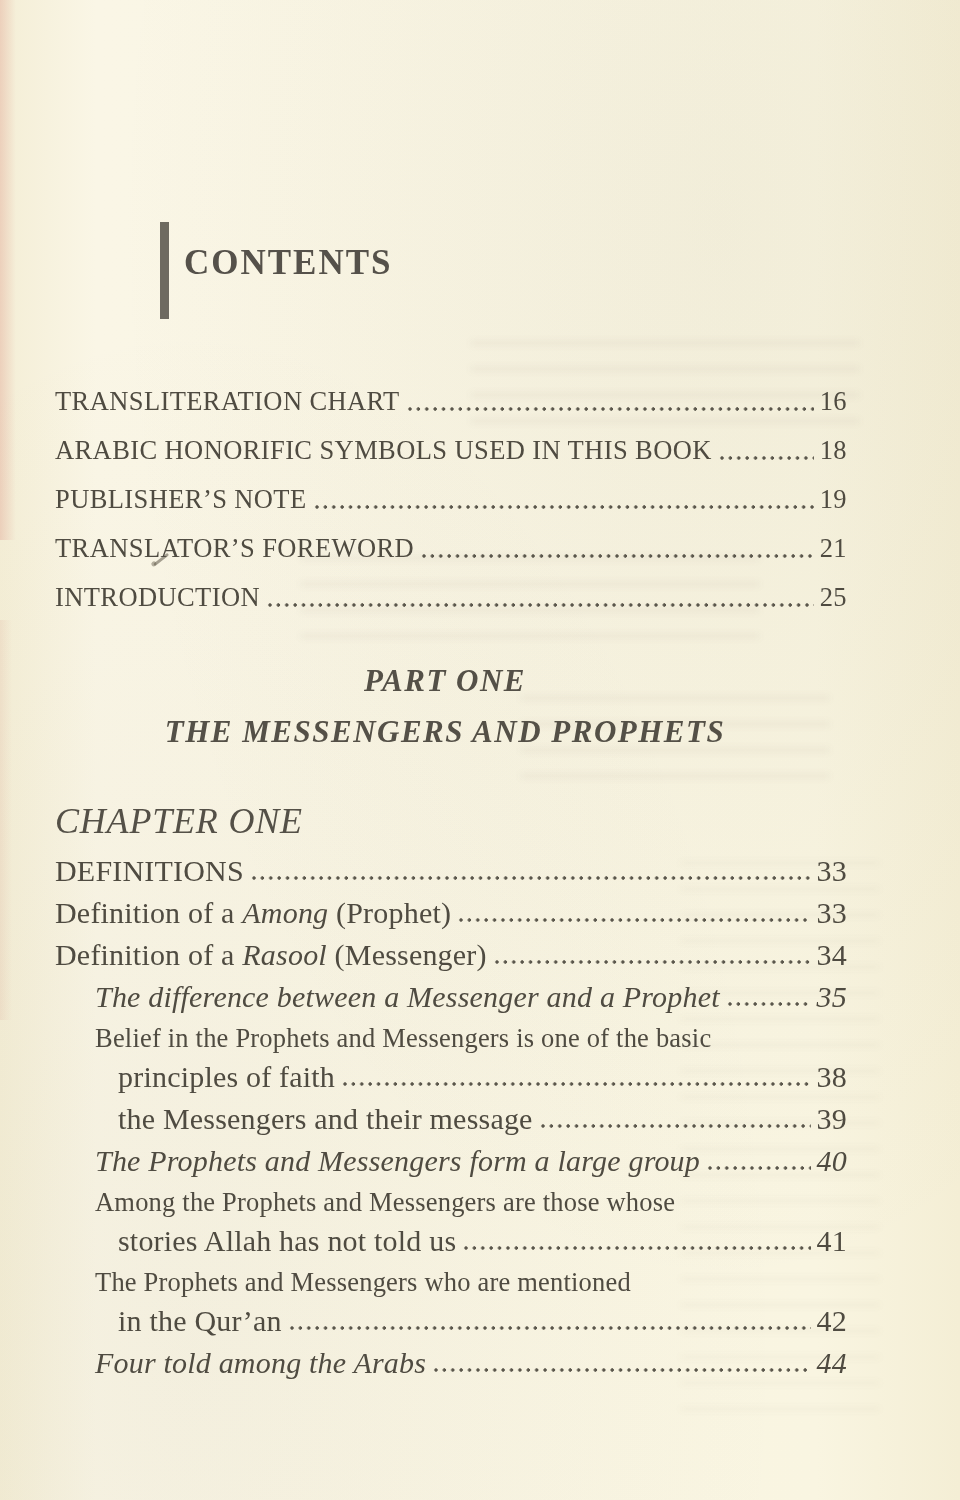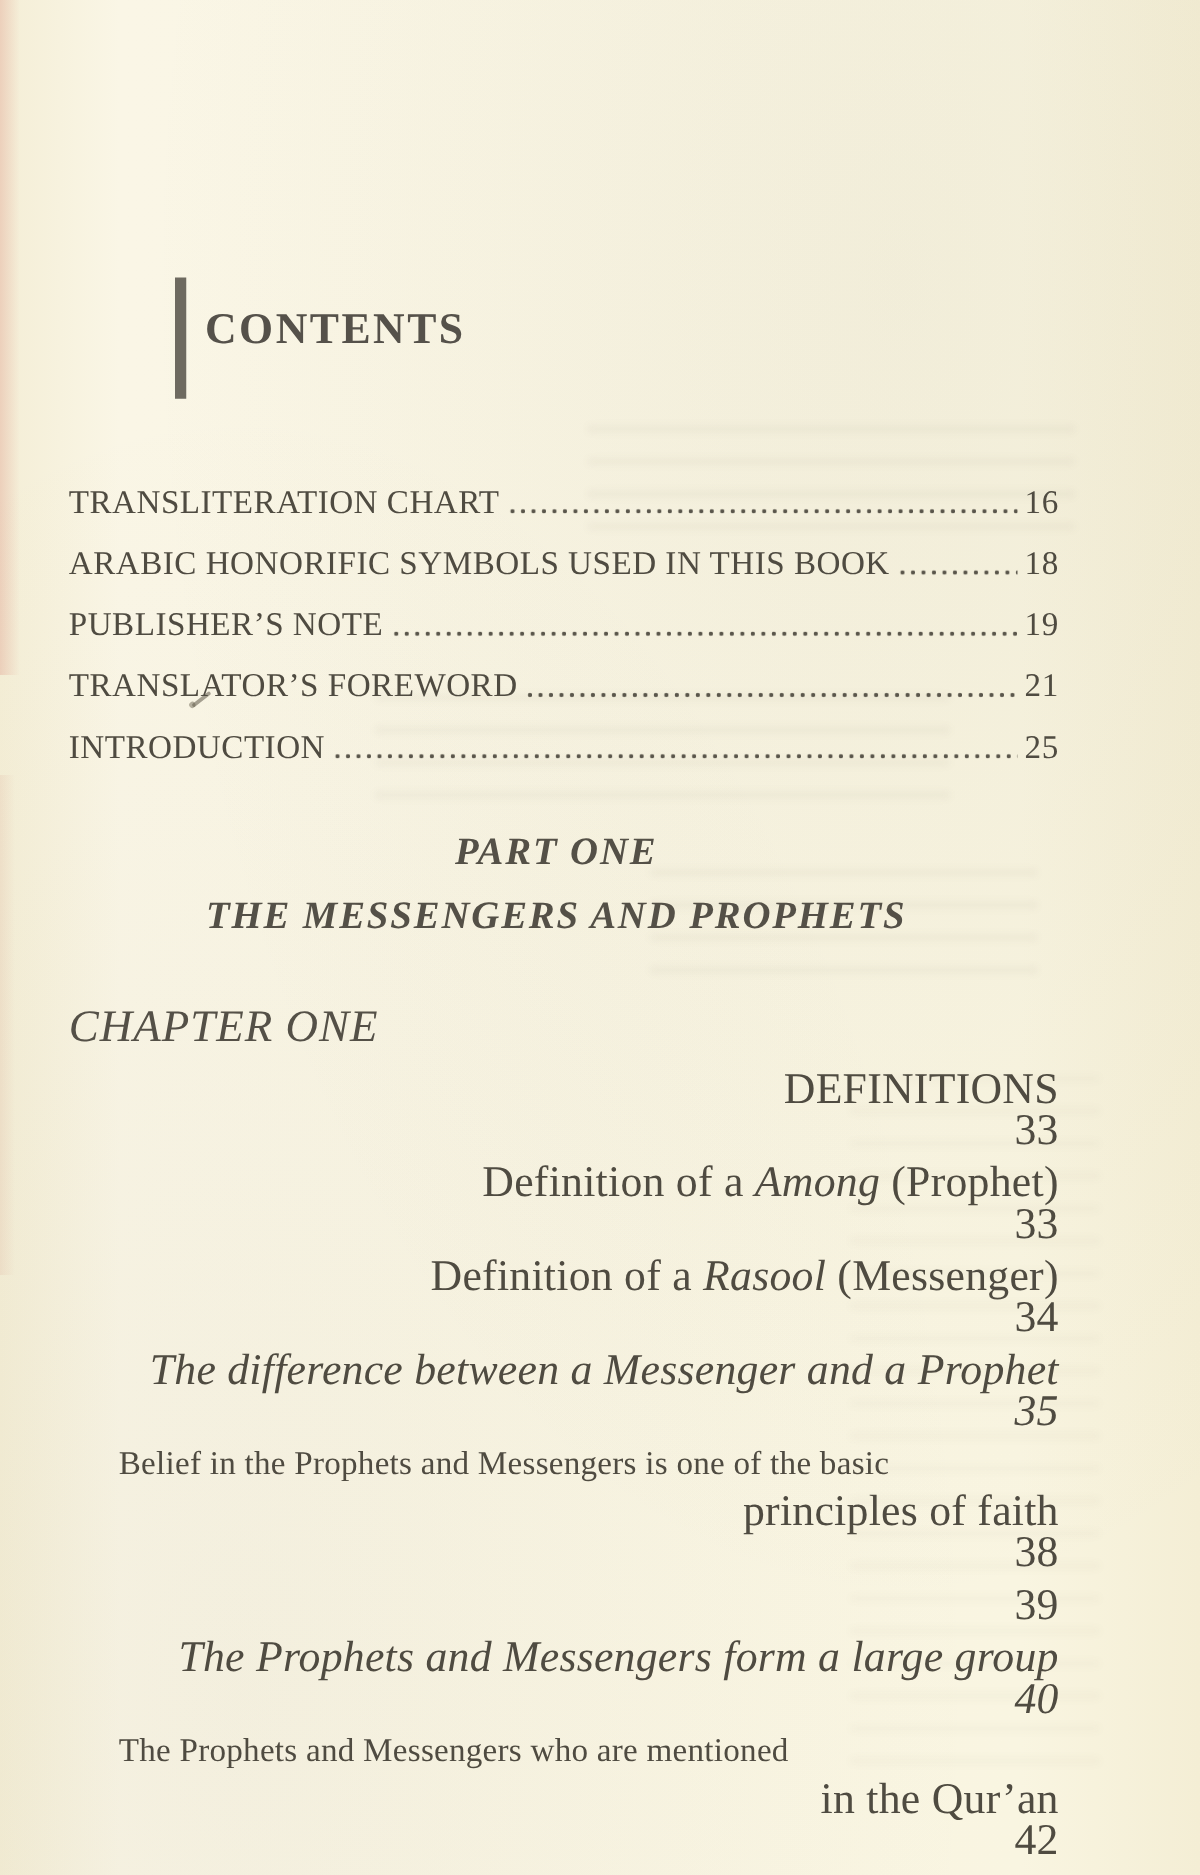--- a/index.html
+++ b/index.html
@@ -45,35 +45,35 @@
   .pen-mark {
     position: absolute; left: 152px; top: 558px; width: 18px; height: 2.5px;
     background: rgba(95,88,72,0.55); transform: rotate(-38deg); border-radius: 2px;
   }
   .pen-mark::after {
     content: ""; position: absolute; left: -2px; top: -2px;
     width: 5px; height: 5px; background: rgba(95,88,72,0.45); border-radius: 50%;
   }
 
   
-  .title-wrap { position: absolute; left: 140px; top: 222px; display: flex; }
+  .title-wrap { position: absolute; left: 160px; top: 222px; display: flex; }
   .title-bar  { width: 9px; height: 97px; background: #6e6a60; margin-right: 15px; flex: none; }
   .title-text {
     font-size: 35px; font-weight: bold; letter-spacing: 2px;
     color: #55514a; padding-top: 21px;
   }
 
   
   .toc { position: absolute; left: 55px; width: 792px; margin-top: 11px; }
   .toc-front   { top: 373px; }
   .toc-chapter { top: 843px; }
 
   .row { display: flex; align-items: flex-end; }
   .toc-front .row   { font-size: 26.5px; line-height: 34px; letter-spacing: 0.4px; margin-bottom: 15px; }
-  .toc-chapter .row { font-size: 35px; line-height: 33px; letter-spacing: 0.2px; margin-bottom: 9px; flex-direction: column; }
+  .toc-chapter .row { font-size: 30px; line-height: 33px; letter-spacing: 0.2px; margin-bottom: 9px; }
 
   .lbl { white-space: nowrap; }
   .row.lvl1 { padding-left: 40px; font-style: italic; }
 
   .leader {
     flex: 1; height: 33px; min-width: 30px;
     margin: 0 6px 0 7px;
     background-image: radial-gradient(circle at 3px 3px, #5a564b 1.45px, rgba(0,0,0,0) 1.95px);
     background-size: 8.4px 6px;
     background-repeat: repeat-x;
@@ -182,31 +182,40 @@
     <div class="cont1">Belief in the Prophets and Messengers is one of the basic</div>
     <div class="row cont2">
       <span class="lbl">principles of faith</span>
       <span class="leader"></span>
       <span class="pg">38</span>
     </div>
   </div>
 
   <div class="entry2">
     <div class="row cont2">
+      <span class="lbl">the Messengers and their message</span>
       <span class="leader"></span>
       <span class="pg">39</span>
     </div>
   </div>
 
   <div class="row lvl1">
     <span class="lbl">The Prophets and Messengers form a large group</span>
     <span class="leader"></span>
     <span class="pg">40</span>
   </div>
 
+  <div class="entry2">
+    <div class="cont1">Among the Prophets and Messengers are those whose</div>
+    <div class="row cont2">
+      <span class="lbl">stories Allah has not told us</span>
+      <span class="leader"></span>
+      <span class="pg">41</span>
+    </div>
+  </div>
 
   <div class="entry2">
     <div class="cont1">The Prophets and Messengers who are mentioned</div>
     <div class="row cont2">
       <span class="lbl">in the Qur’an</span>
       <span class="leader"></span>
       <span class="pg">42</span>
     </div>
   </div>
 

